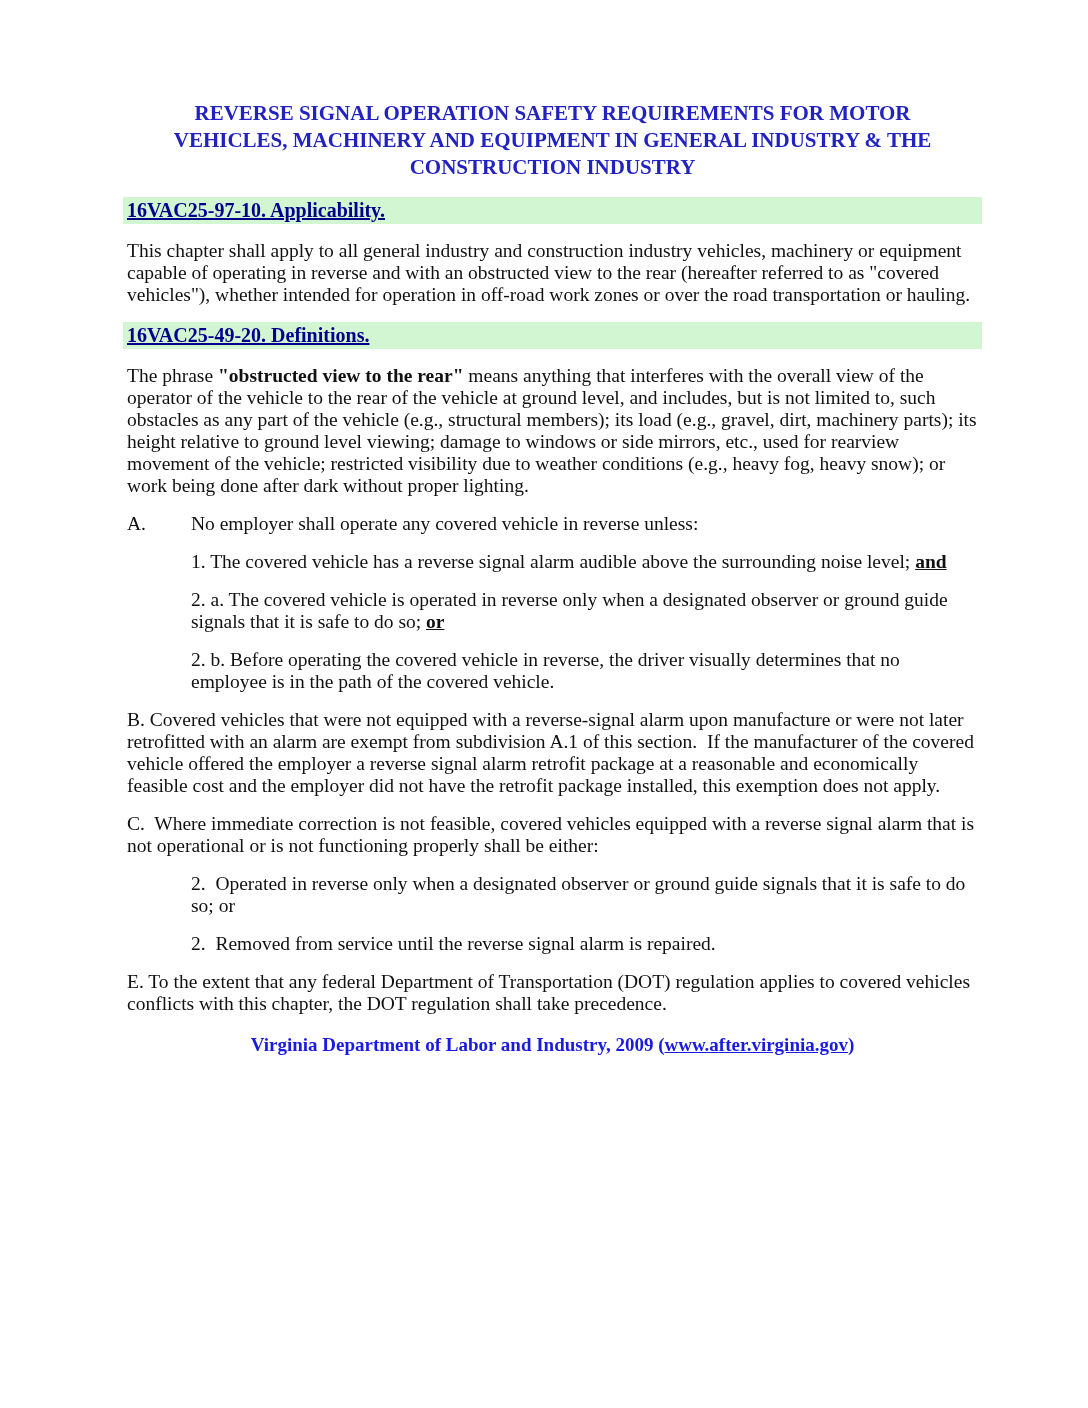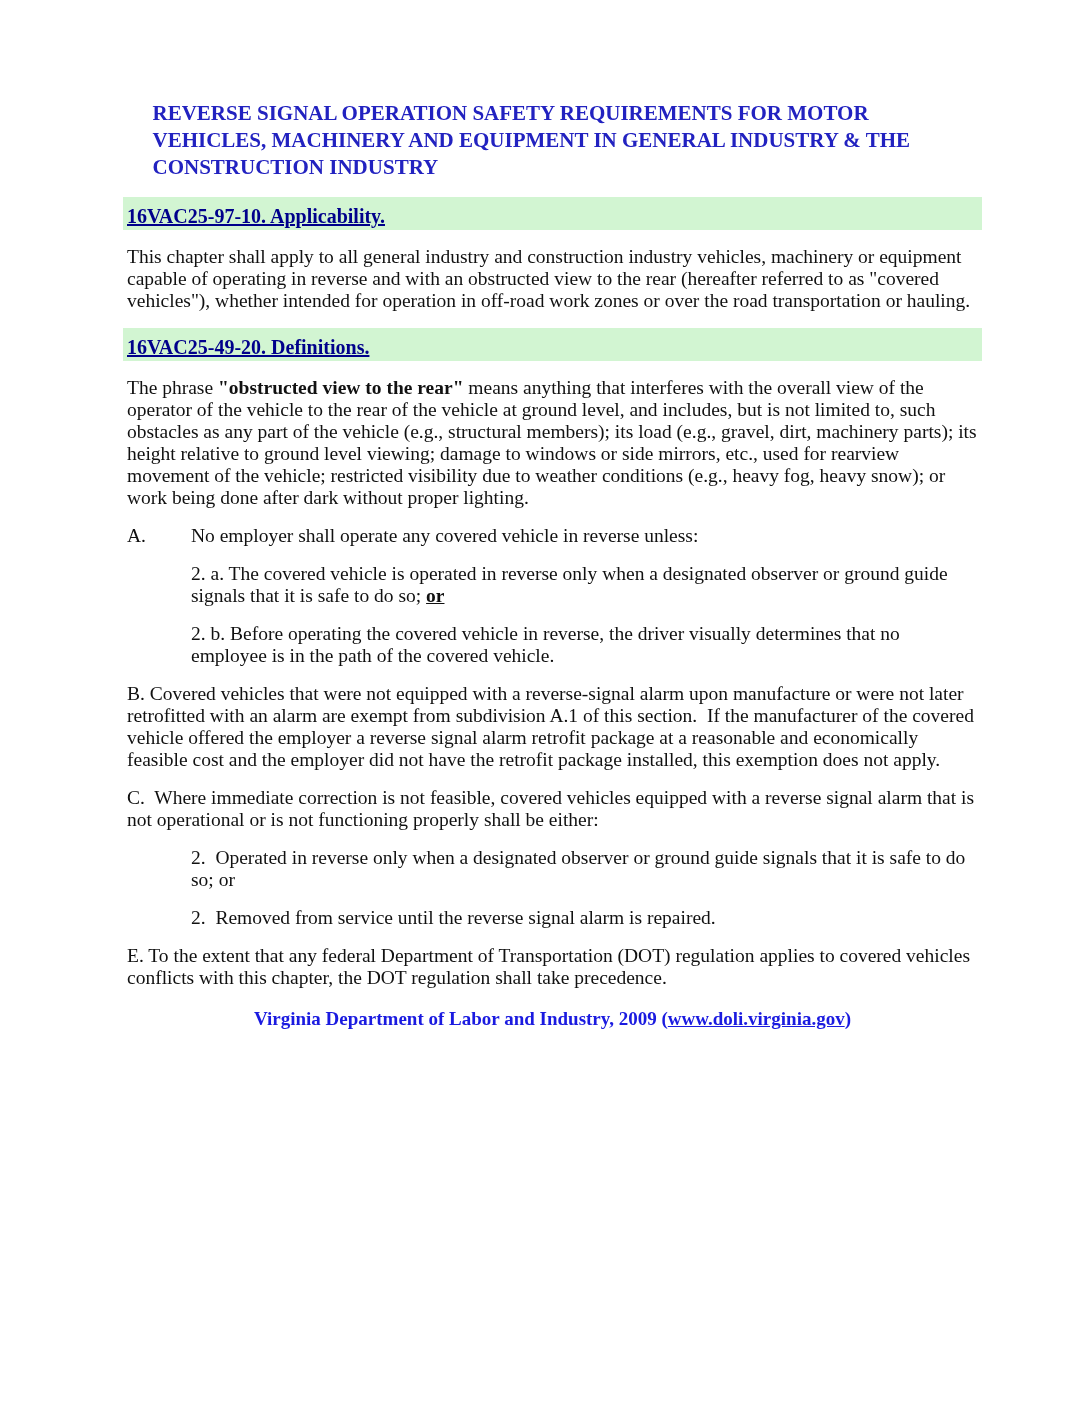--- a/index.html
+++ b/index.html
@@ -17,30 +17,30 @@
   }
   .page {
     box-sizing: border-box;
     width: 1088px;
     min-height: 1408px;
     padding: 100px 110px 40px 127px;
   }
   .doc-title {
     max-width: 800px;
     margin: 0 auto 4px auto;
-    text-align: left;
+    text-align: center;
     font-weight: bold;
     font-size: 21px;
     line-height: 27px;
     color: var(--title-blue, #2222c0);
   }
   .section-bar {
     background: var(--bar-green, #d2f5d2);
     margin: 16px -4px 16px -4px;
-    padding: 8px 4px 3px 4px;
+    padding: 2px 4px 3px 4px;
   }
   .section-heading {
     font-weight: bold;
     font-size: 20px;
     line-height: 22px;
     color: var(--heading-navy, #00008b);
     text-decoration: underline;
   }
   .para {
     font-size: 19.5px;
@@ -98,31 +98,32 @@
     <span class="section-heading">16VAC25-49-20. Definitions.</span>
   </div>
   <div class="para"><span>The phrase </span><span class="bold-phrase">"obstructed view to the rear"</span><span> means anything that interferes with the overall view of the operator of the vehicle to the rear of the vehicle at ground level, and includes, but is not limited to, such obstacles as any part of the vehicle (e.g., structural members); its load (e.g., gravel, dirt, machinery parts); its height relative to ground level viewing; damage to windows or side mirrors, etc., used for rearview movement of the vehicle; restricted visibility due to weather conditions (e.g., heavy fog, heavy snow); or work being done after dark without proper lighting.</span></div>
 
 
   <div class="para hang">
     <span class="item-label">A.</span>
     <span class="item-body">No employer shall operate any covered vehicle in reverse unless:</span>
   </div>
 
+  <div class="para sub-item"><span>1. The covered vehicle has a reverse signal alarm audible above the surrounding noise level; </span><span class="em-word">and</span></div>
 
   <div class="para sub-item"><span>2. a. The covered vehicle is operated in reverse only when a designated observer or ground guide signals that it is safe to do so; </span><span class="em-word">or</span></div>
 
   <div class="para sub-item">2. b. Before operating the covered vehicle in reverse, the driver visually determines that no employee is in the path of the covered vehicle.</div>
 
   <div class="para">B. Covered vehicles that were not equipped with a reverse-signal alarm upon manufacture or were not later retrofitted with an alarm are exempt from subdivision A.1 of this section.  If the manufacturer of the covered vehicle offered the employer a reverse signal alarm retrofit package at a reasonable and economically feasible cost and the employer did not have the retrofit package installed, this exemption does not apply.</div>
 
   <div class="para">C.  Where immediate correction is not feasible, covered vehicles equipped with a reverse signal alarm that is not operational or is not functioning properly shall be either:</div>
 
   <div class="para sub-item">2.  Operated in reverse only when a designated observer or ground guide signals that it is safe to do so; or</div>
 
   <div class="para sub-item">2.  Removed from service until the reverse signal alarm is repaired.</div>
 
 
   <div class="para">E. To the extent that any federal Department of Transportation (DOT) regulation applies to covered vehicles conflicts with this chapter, the DOT regulation shall take precedence.</div>
 
-  <div class="doc-footer"><span>Virginia Department of Labor and Industry, 2009 (</span><span class="footer-link">www.doli.virginia.gov</span><span>)</span></div>
+  <div class="doc-footer"><span>Virginia Department of Labor and Industry, 2009 (</span><span class="footer-link">www.after.virginia.gov</span><span>)</span></div>
 
 </div>
 
 </body></html>

